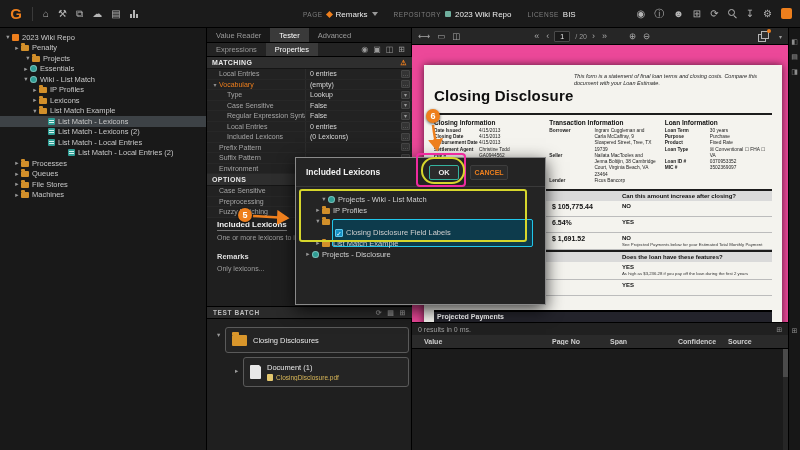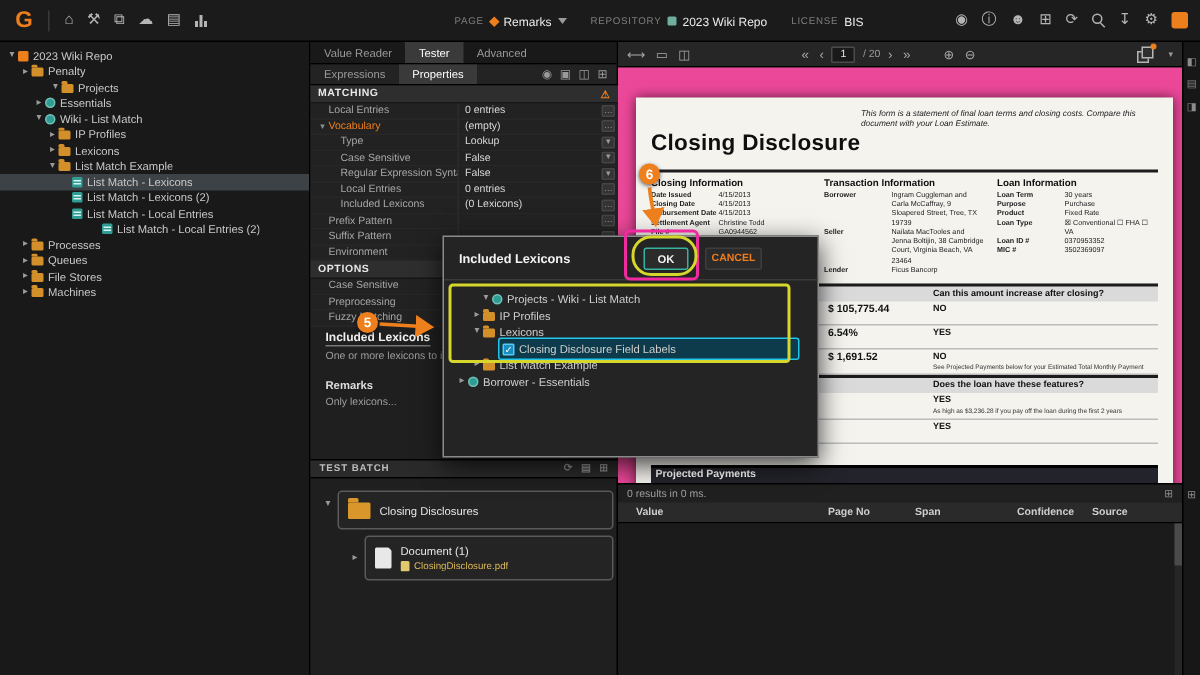--- a/index.html
+++ b/index.html
@@ -133,21 +133,21 @@
 #strip .tb-icon{font-size:7px;color:#8d8d8d}
 #strip .tb-icon:nth-child(4){margin-top:244px}
 
 #dialog{position:absolute;left:295px;top:157px;width:251px;height:148px;background:#242424;border:1px solid #8a8a8a;box-shadow:0 5px 16px rgba(0,0,0,.75);z-index:40}
 #dlg-titlebar{position:absolute;left:0;top:0;width:100%;height:29px;border-bottom:1px solid #3a3a3a}
 #dlg-title{position:absolute;left:10px;top:9px;font-size:8.5px;font-weight:bold;color:#f2f2f2}
 #ok-btn{position:absolute;left:133px;top:7px;width:30px;height:15px;border:1px solid #35b39e;background:#2b2b2b;color:#eee;font-size:7.5px;font-weight:bold;display:flex;align-items:center;justify-content:center;border-radius:2px;z-index:56}
 #cancel-btn{position:absolute;left:174px;top:7px;width:38px;height:15px;border:1px solid #3d3d3d;background:#2b2b2b;color:#ee7f1d;font-size:7px;font-weight:bold;display:flex;align-items:center;justify-content:center;border-radius:2px}
 #dialog-tree{position:absolute;left:4px;top:36px;width:243px}
 .dtree-row{height:11px;display:flex;align-items:center;font-size:7.5px;color:#cfcfcf;white-space:nowrap}
-.sel-box{flex:1;display:flex;align-items:center;height:15px;background:#0d3b4c;border:1px solid #21c6ea;border-radius:2px;margin-right:10px;padding:0 2px;gap:3px}
+.sel-box{flex:1;display:flex;align-items:center;height:28px;background:#0d3b4c;border:1px solid #21c6ea;border-radius:2px;margin-right:10px;padding:0 2px;gap:3px}
 .cb{width:8px;height:8px;background:#1690c4;border:1px solid #5cc8ee;border-radius:1px;color:#fff;font-size:6.5px;line-height:7px;text-align:center;flex:none}
 
 .step-badge{position:absolute;width:14px;height:14px;border-radius:50%;background:#ee7f1d;color:#fff;font-size:9px;font-weight:bold;display:flex;align-items:center;justify-content:center;z-index:60;box-shadow:0 1px 3px rgba(0,0,0,.6)}
 #step5{left:238px;top:208px}
 #step6{left:426px;top:109px}
 #ok-magenta{position:absolute;left:416px;top:153px;width:50px;height:34px;border:2px solid #ef2b9f;border-radius:4px;z-index:54;pointer-events:none}
 #ok-yellow{position:absolute;left:421px;top:157px;width:44px;height:27px;border:2px solid #d6d62c;border-radius:13px;z-index:55;pointer-events:none}
 #tree-yellow{position:absolute;left:299px;top:189px;width:228px;height:53px;border:2px solid #d6d62c;border-radius:3px;z-index:55;pointer-events:none}
 #arrows{position:absolute;left:0;top:0;width:800px;height:450px;z-index:58;pointer-events:none}
 </style>
@@ -199,21 +199,21 @@
     <div class="tree-row" style="padding-left: 4px;">
       <div class="exp">▾</div>
       <div class="ticon icon-repo"></div>
       <div class="tlabel">2023 Wiki Repo</div>
     </div>
     <div class="tree-row" style="padding-left: 13px;">
       <div class="exp">▸</div>
       <div class="ticon icon-folder"></div>
       <div class="tlabel">Penalty</div>
     </div>
-    <div class="tree-row" style="padding-left: 13px; margin-left: 20px;">
+    <div class="tree-row" style="padding-left: 24px;">
       <div class="exp">▾</div>
       <div class="ticon icon-folder"></div>
       <div class="tlabel">Projects</div>
     </div>
     <div class="tree-row" style="padding-left: 22px;">
       <div class="exp">▸</div>
       <div class="ticon icon-project"></div>
       <div class="tlabel">Essentials</div>
     </div>
     <div class="tree-row" style="padding-left: 22px;">
@@ -681,21 +681,21 @@
         </div>
       </div>
       <div class="dtree-row" style="padding-left: 14px;">
         <div class="exp">▸</div>
         <div class="ticon icon-folder"></div>
         <div class="dlabel">List Match Example</div>
       </div>
       <div class="dtree-row" style="padding-left: 4px;">
         <div class="exp">▸</div>
         <div class="ticon icon-project"></div>
-        <div class="dlabel">Borrower - Essentials</div>
+        <div class="dlabel">Projects - Disclosure</div>
       </div>
     </div>
 </div>
 
 <div id="ok-magenta"></div>
 <div id="ok-yellow"></div>
 <div id="tree-yellow"></div>
 <div id="step5" class="step-badge">5</div>
 <div id="step6" class="step-badge">6</div>
 <svg id="arrows" xmlns="http://www.w3.org/2000/svg">

